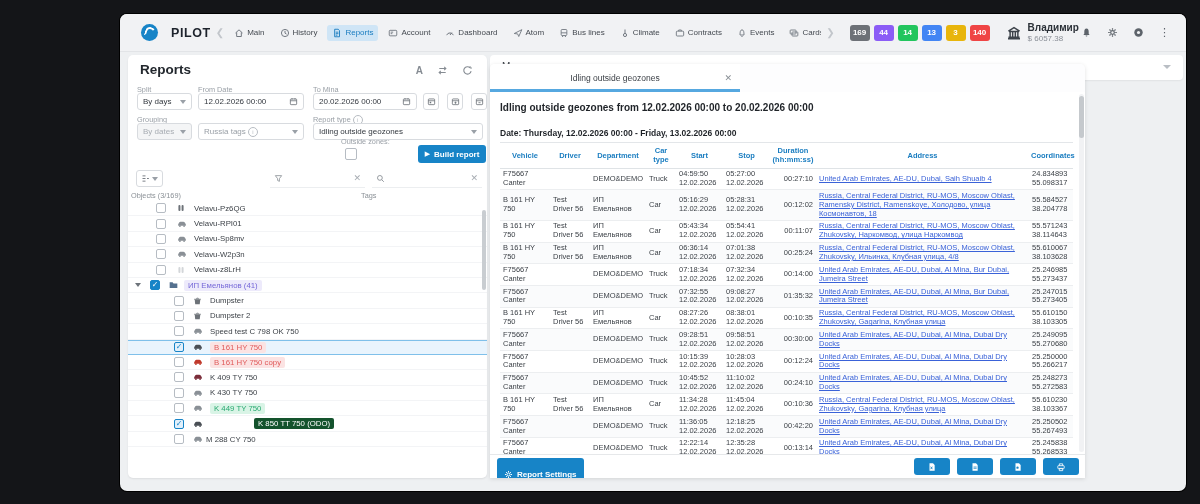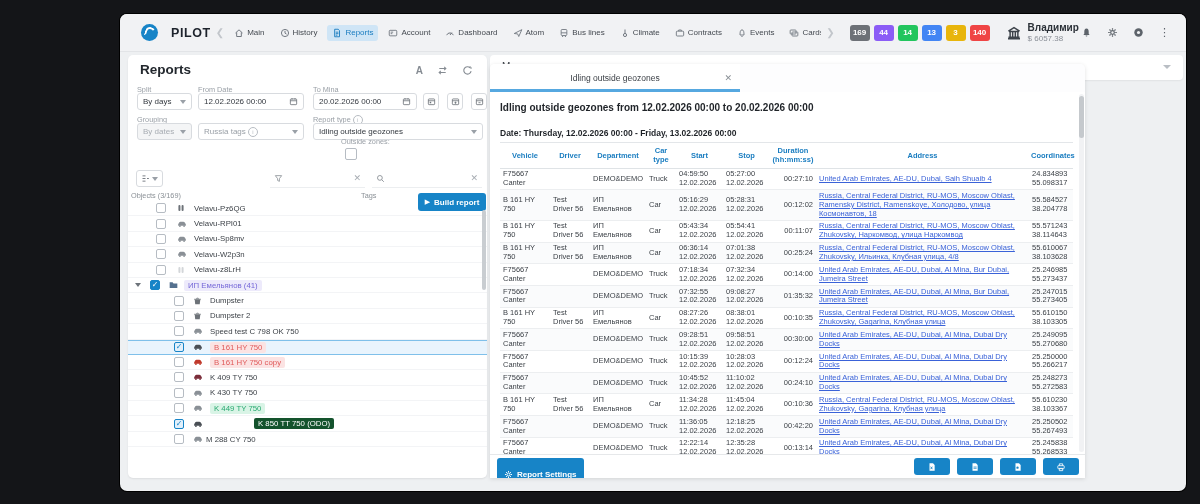--- a/index.html
+++ b/index.html
@@ -46,21 +46,21 @@
   .field.disabled{background:#f4f5f6;color:#a7acb2;}
   .field .ph{color:#9aa0a7;}
   .caret{width:0;height:0;border-left:3px solid transparent;border-right:3px solid transparent;
          border-top:4px solid #9aa0a7;flex:none;}
   .info-i{width:8px;height:8px;border:1px solid #b7bcc2;border-radius:50%;color:#b7bcc2;font-size:6px;
           display:inline-flex;align-items:center;justify-content:center;flex:none;font-style:normal;}
   .mini-btn{position:absolute;width:16px;height:17px;border:1px solid #d8dbdf;border-radius:3px;background:#fff;
             display:flex;align-items:center;justify-content:center;color:#6d737a;box-sizing:border-box;cursor:pointer;}
   .checkbox{width:12px;height:12px;border:1px solid #b6bcc3;border-radius:2px;background:#fff;box-sizing:border-box;}
   .build-btn{position:absolute;left:290px;top:90px;width:68px;height:18px;background:#1784c7;border-radius:3px;
-             color:#fff;font-size:8px;font-weight:bold;display:flex;align-items:center;justify-content:center;gap:4px;cursor:pointer;margin-top:48px;}
+             color:#fff;font-size:8px;font-weight:bold;display:flex;align-items:center;justify-content:center;gap:4px;cursor:pointer;}
   .play{font-size:7px;}
   .lp-toolbar{position:absolute;left:0;top:114px;width:100%;height:20px;}
   .tree-btn{position:absolute;left:8px;top:1px;width:27px;height:17px;border:1px solid #d8dbdf;border-radius:3px;
             display:flex;align-items:center;justify-content:center;gap:2px;color:#6d737a;cursor:pointer;box-sizing:border-box;}
   .inline-input{position:absolute;top:0;height:19px;display:flex;align-items:center;gap:4px;color:#8a9096;
             border-bottom:1px solid #eceef0;box-sizing:border-box;padding:0 4px;}
   .inline-input .x{margin-left:auto;color:#a7acb2;font-size:9px;cursor:pointer;}
   .objects-head{position:absolute;left:0;top:136px;width:100%;font-size:7.3px;color:#8a9096;}
   .objects-head .o1{position:absolute;left:3px;}
   .objects-head .o2{position:absolute;left:233px;}

